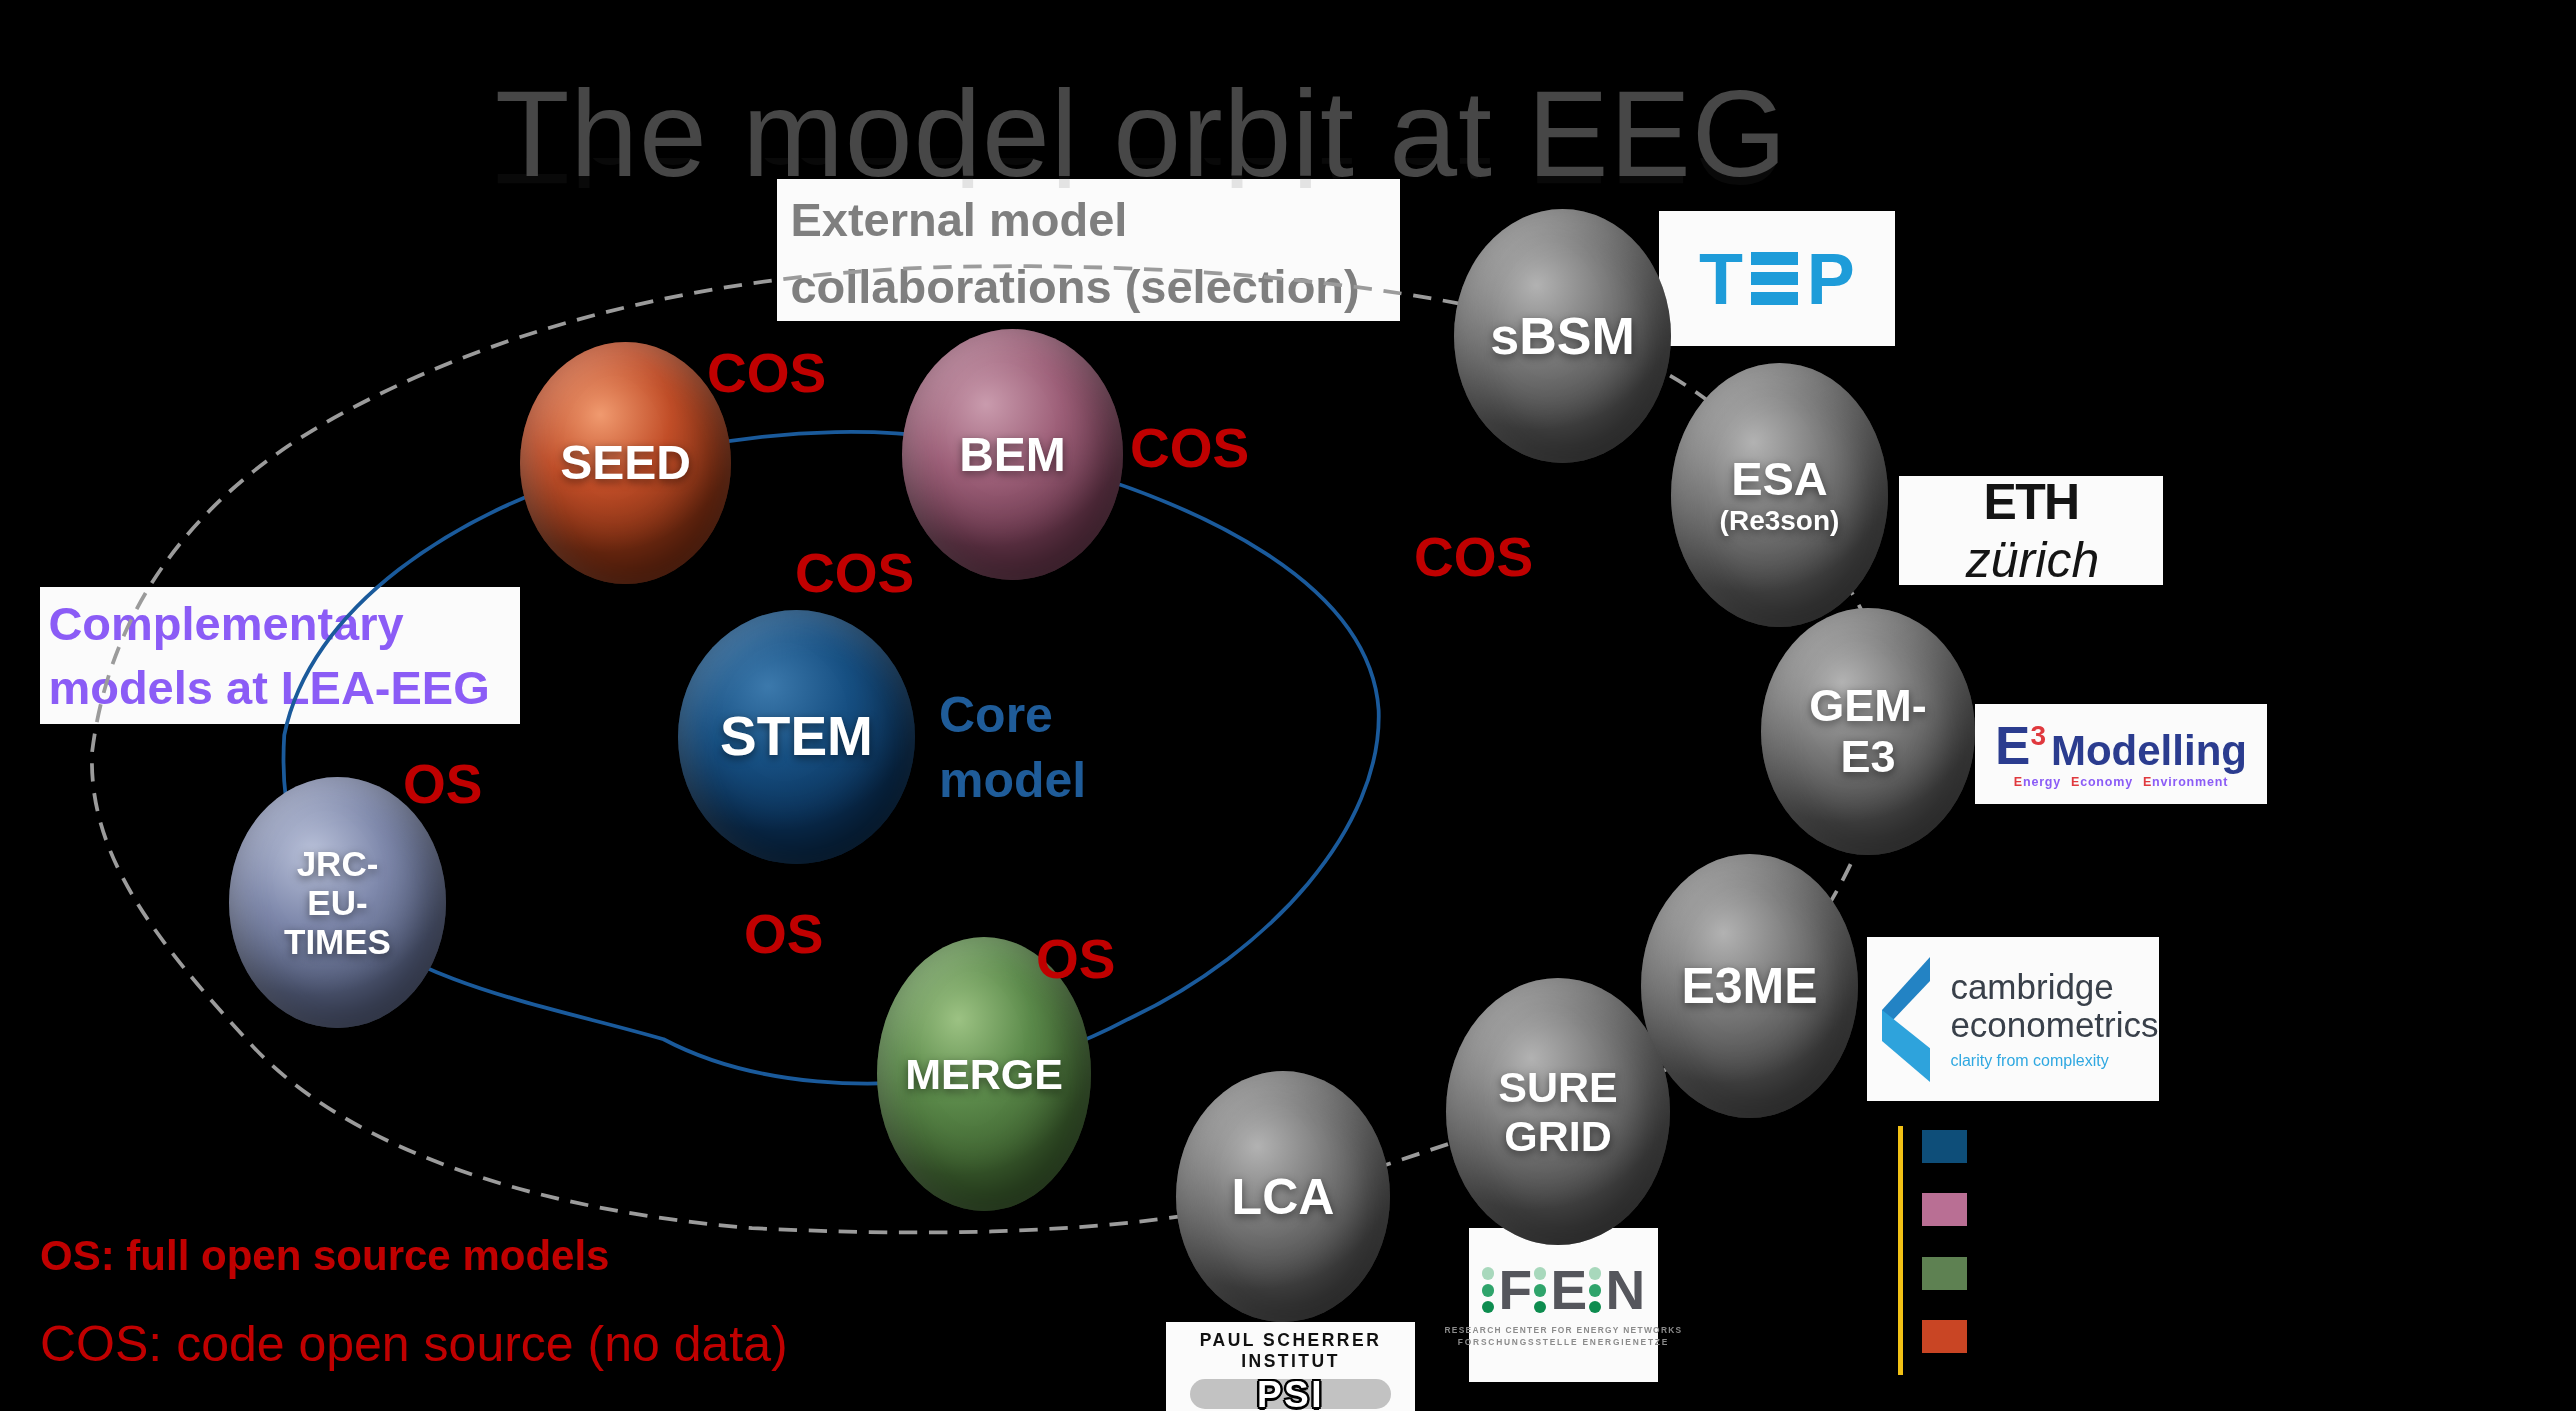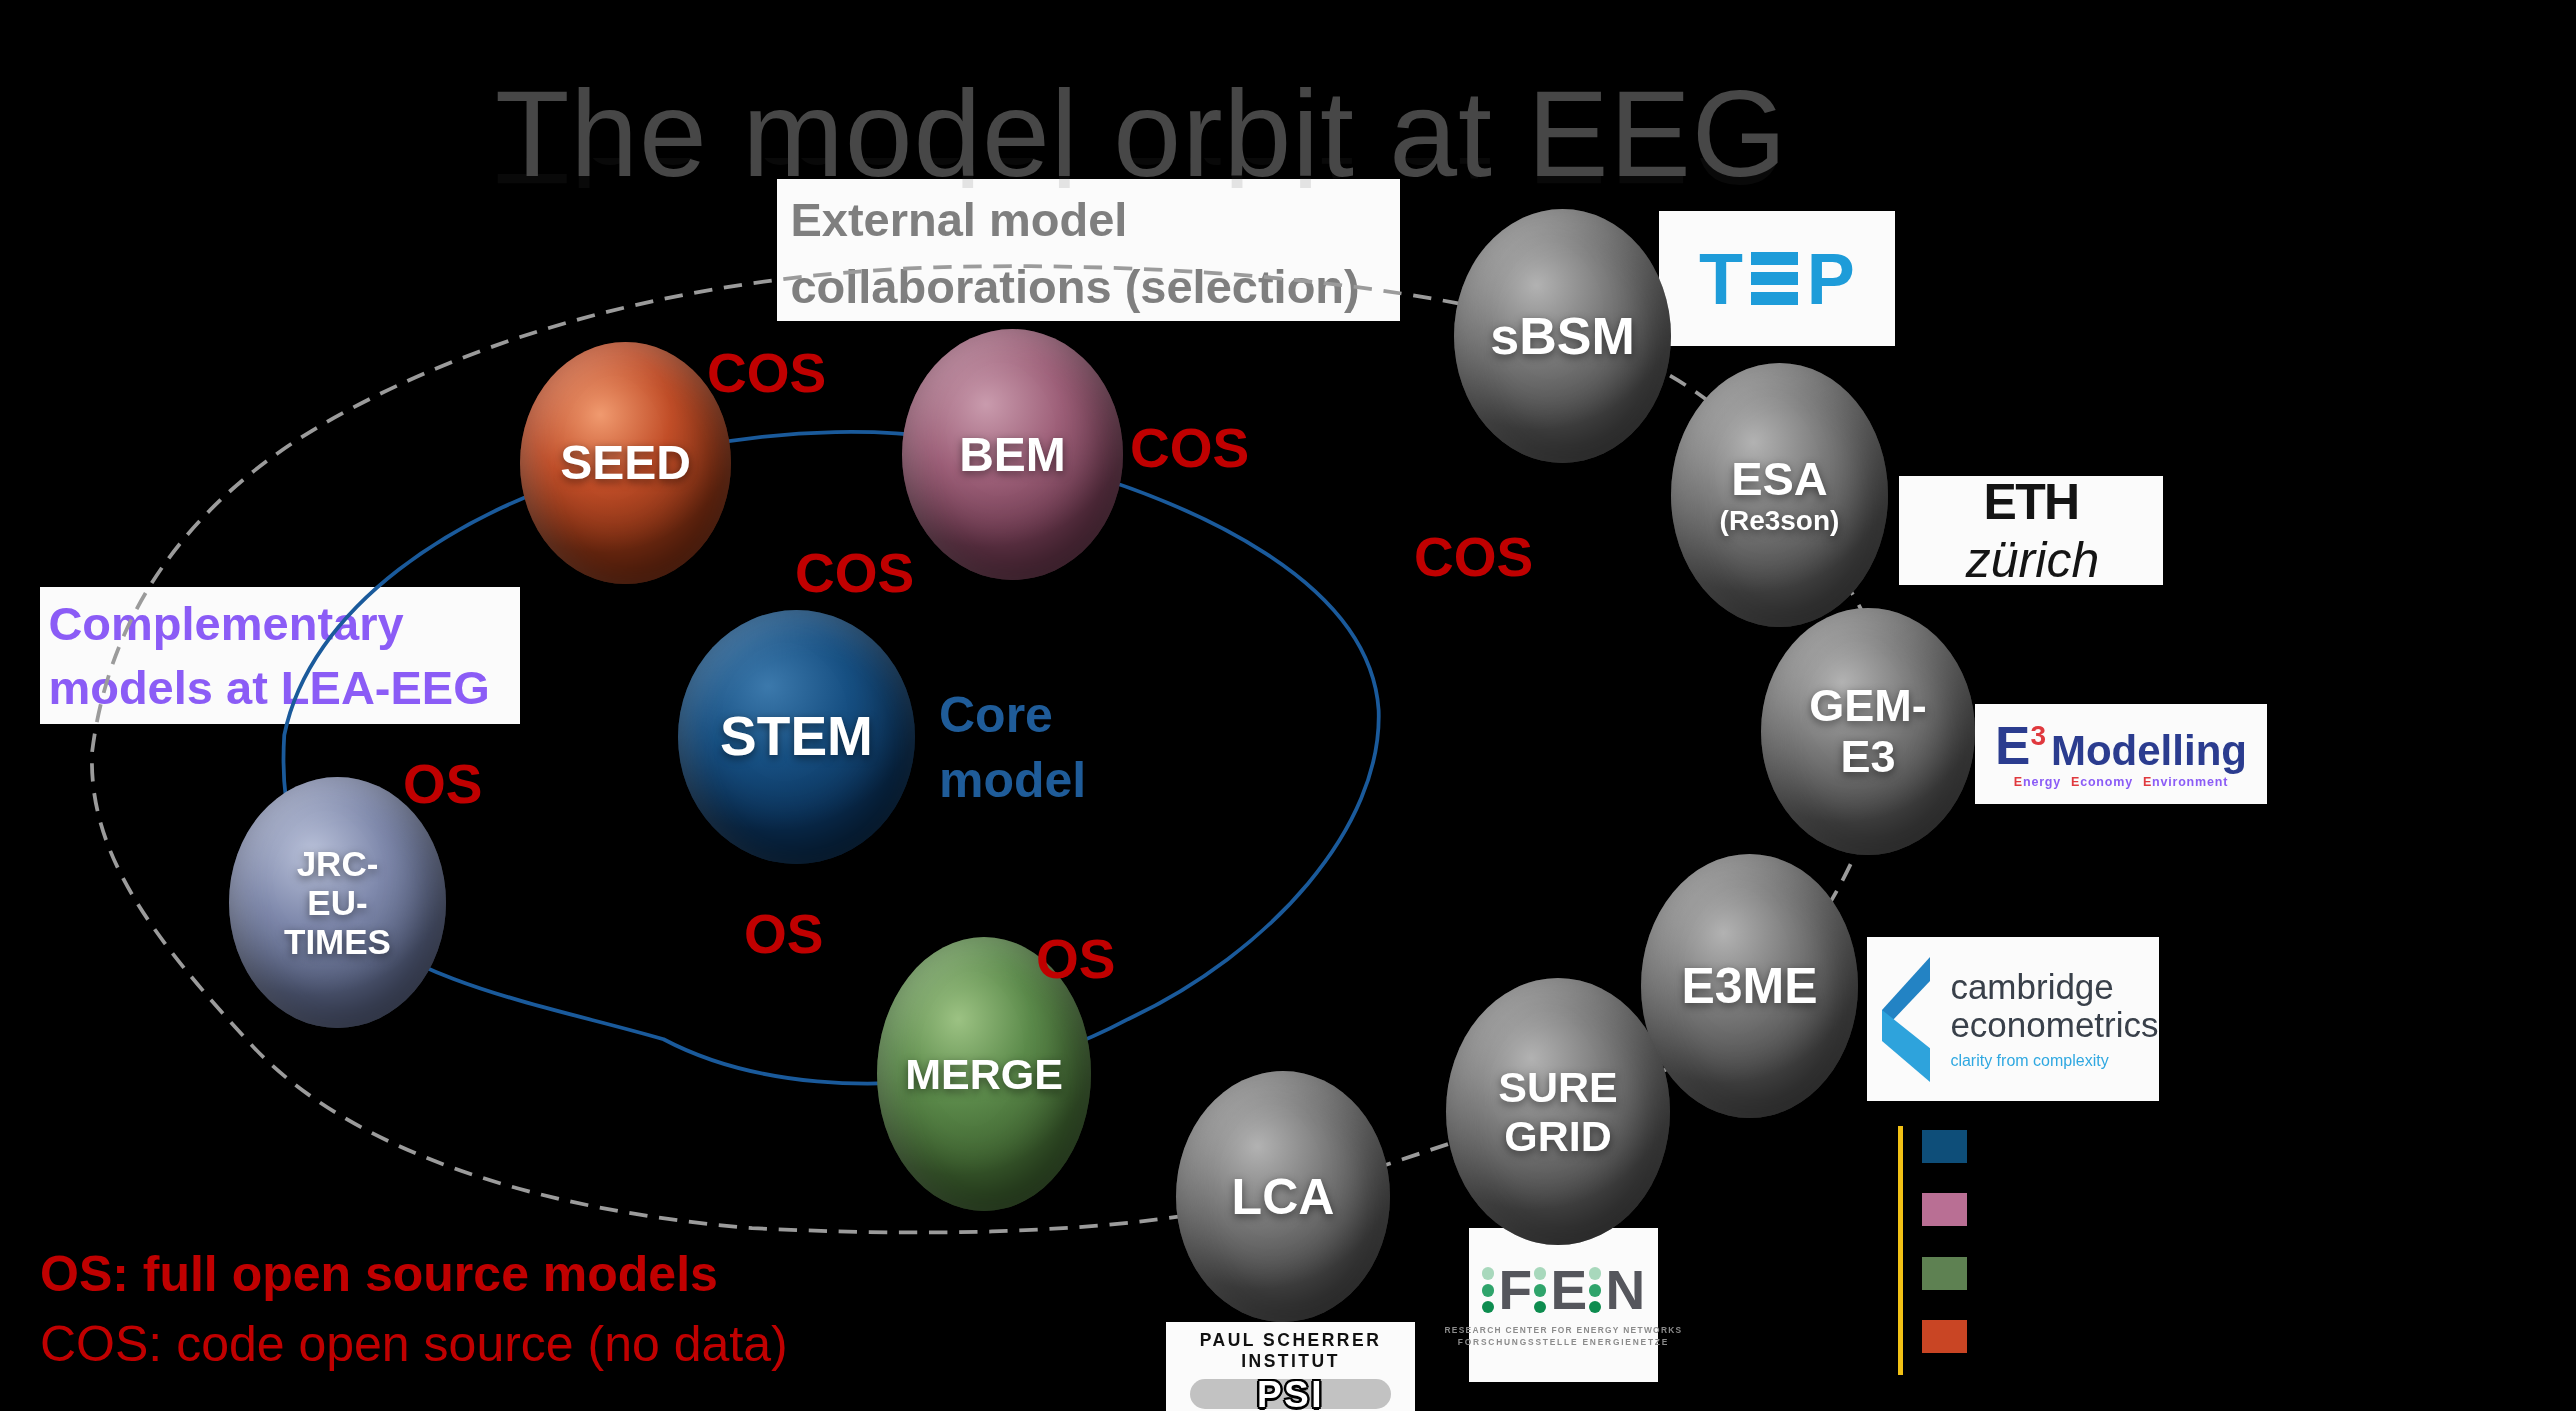--- a/index.html
+++ b/index.html
@@ -25,21 +25,21 @@
   .box-external .boxtext{font-size:47px;font-weight:bold;color:#7f7f7f;line-height:67px;white-space:pre-line;}
   .box-complementary{left:40px;top:587px;width:480px;height:137px;padding:5px 0 0 8.4px;box-sizing:border-box;}
   .box-complementary .boxtext{font-size:47px;font-weight:bold;color:#8b5cf6;line-height:64px;white-space:pre-line;}
   .core-caption{left:939px;top:683px;font-size:50px;font-weight:bold;color:#1f5c99;
                 line-height:65px;white-space:pre-line;}
 
   
   .tag{position:absolute;z-index:4;color:#c00000;font-weight:bold;font-size:55px;white-space:nowrap;}
 
   
-  .note1{left:40px;top:1232px;font-size:50px;font-weight:bold;color:#c00000;white-space:nowrap;margin-top:13px;}
+  .note1{left:40px;top:1232px;font-size:42px;font-weight:bold;color:#c00000;white-space:nowrap;}
   .note2{left:40px;top:1315px;font-size:50px;font-weight:normal;color:#c00000;white-space:nowrap;}
 
   
   .sphere-label{white-space:pre-line;font-weight:bold;color:#fff;line-height:1.12;
                 text-shadow:0 2.5px 8.4px rgba(0,0,0,.5);}
   .sphere-sublabel{font-weight:bold;color:#fff;text-shadow:0 2.5px 8.4px rgba(0,0,0,.5);}
   .sp-orange{background:radial-gradient(ellipse 70% 60% at 38% 30%,#f09a6f 0%,#c24e28 48%,#7e2e12 95%);
              box-shadow:inset -11.7px -25px 46px rgba(0,0,0,.5),inset 10px 15px 33px rgba(255,255,255,.22);}
   .sp-mauve{background:radial-gradient(ellipse 70% 60% at 38% 30%,#c99bad 0%,#9e6079 48%,#69374c 95%);
              box-shadow:inset -11.7px -25px 46px rgba(0,0,0,.5),inset 10px 15px 33px rgba(255,255,255,.22);}

